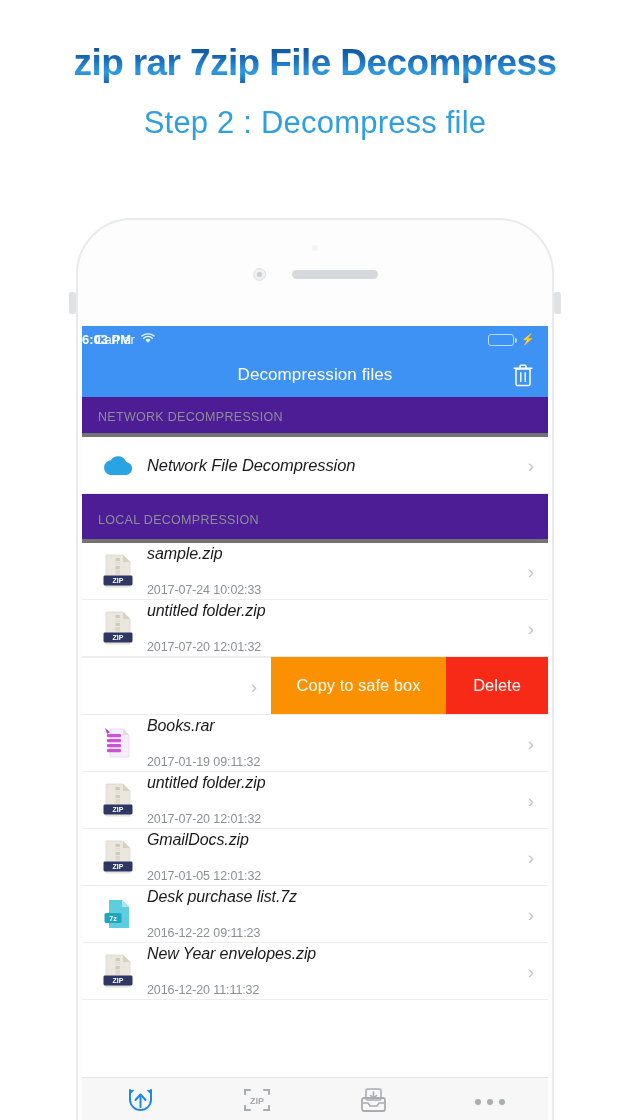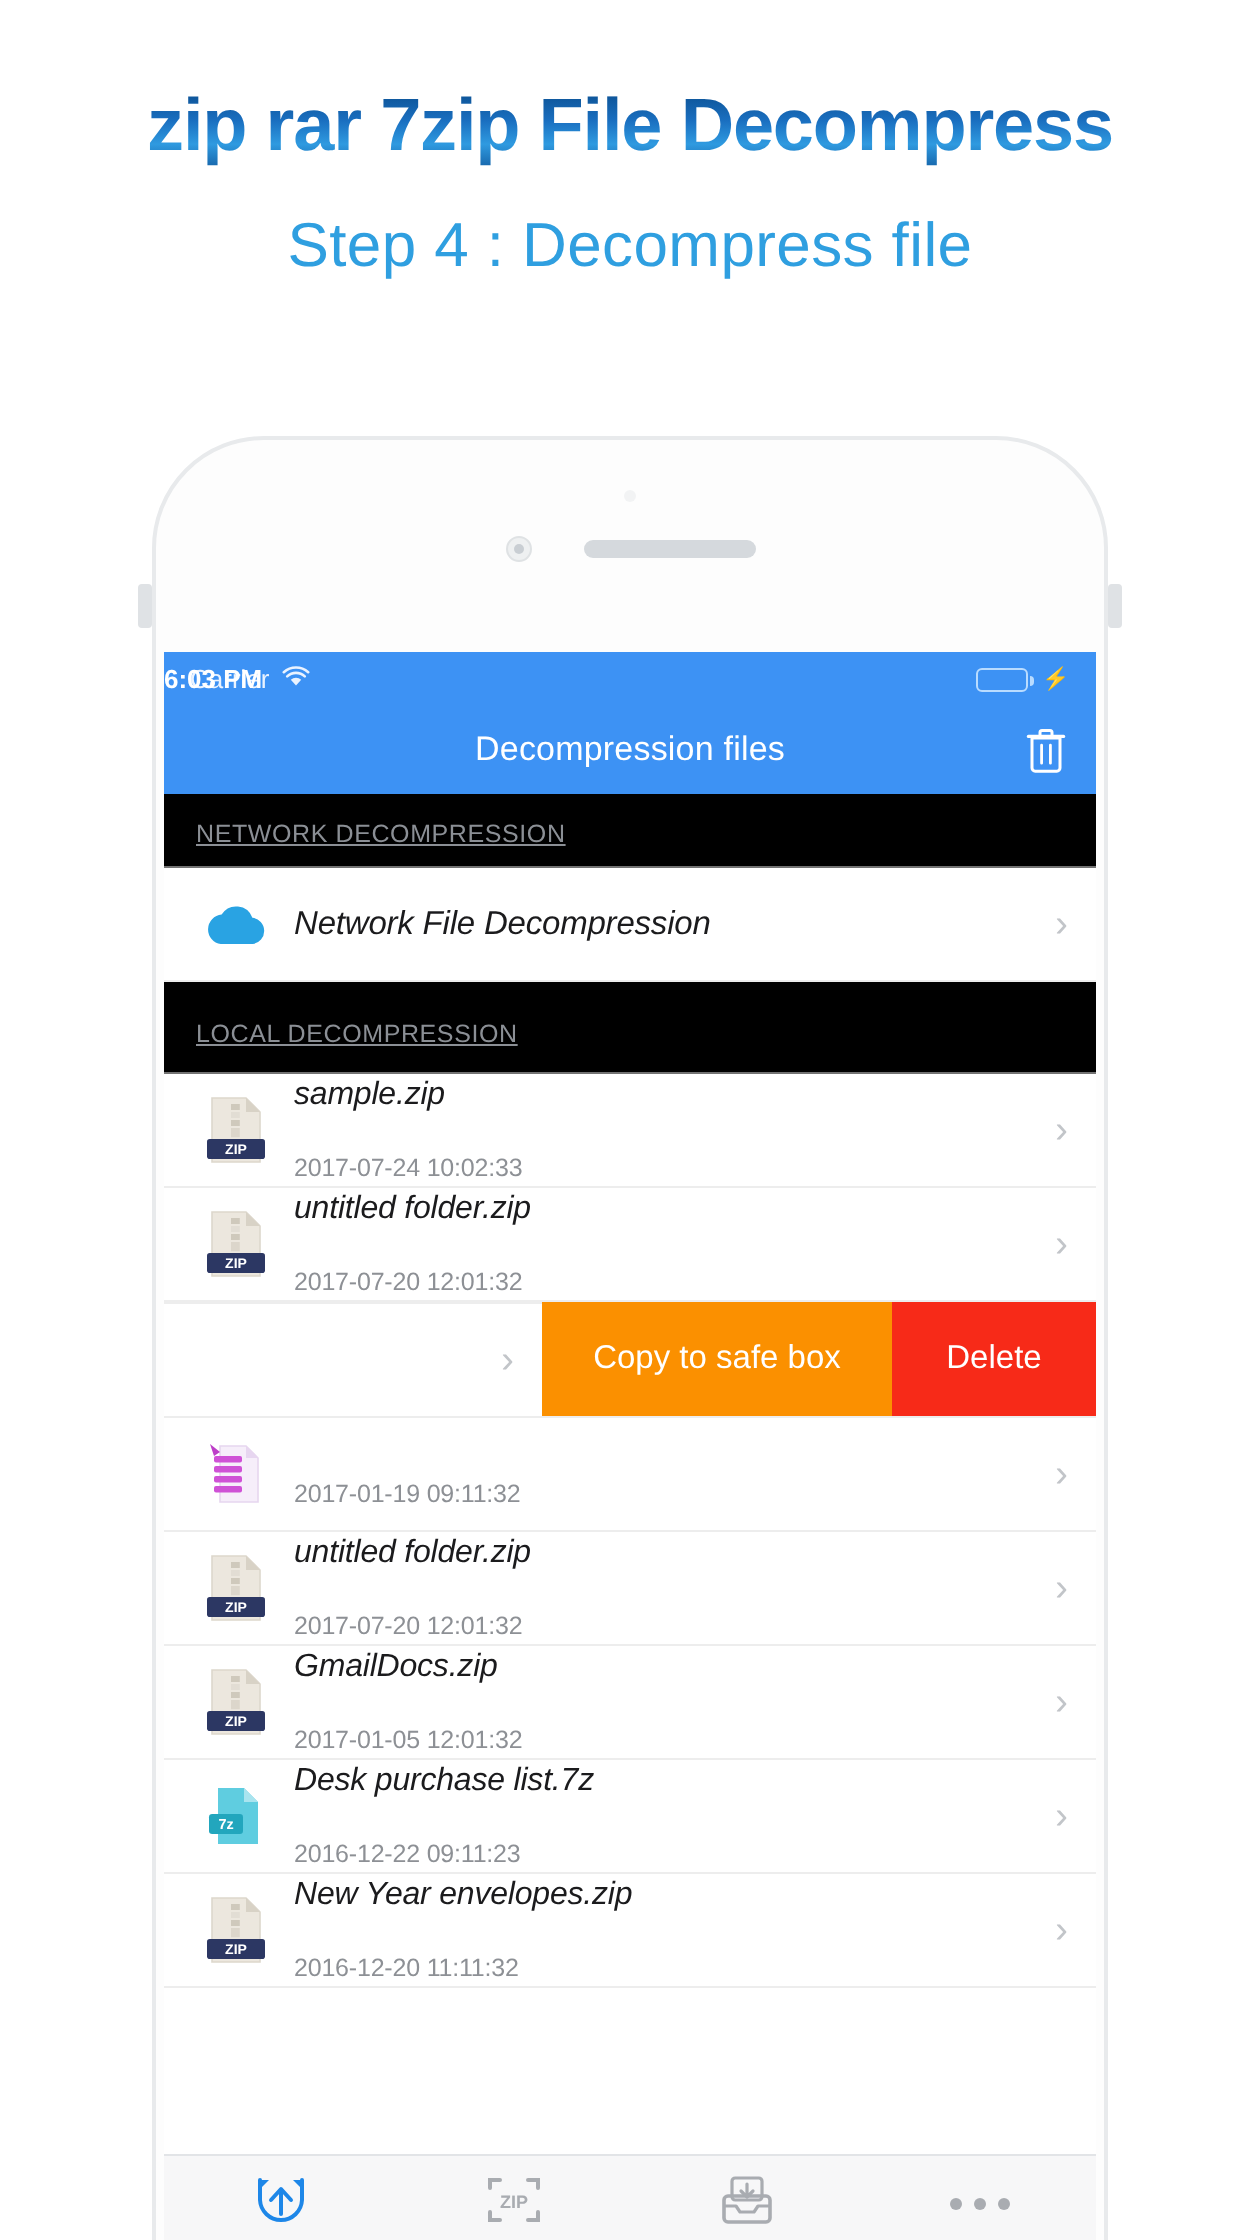--- a/index.html
+++ b/index.html
@@ -209,28 +209,27 @@
     cursor: pointer;
   }
 
   
   .list {
     flex: 1 1 auto;
     background: #ffffff;
     overflow: hidden;
   }
   .section-header {
-    background: #000000;
+    background: #4c1d95;
     color: #8b8f95;
     font-size: 12.5px;
     letter-spacing: 0.3px;
     padding: 13px 16px 9px 16px;
     box-sizing: border-box;
-    border-bottom: 1px solid #737373;
-    text-decoration: underline;
+    border-bottom: 4px solid #737373;
   }
   .section-header.tall { padding-top: 19px; padding-bottom: 12px; }
 
   .row {
     display: flex;
     align-items: center;
     background: #ffffff;
     padding: 0 14px 0 17px;
     height: 57px;
     box-sizing: border-box;
@@ -340,21 +339,21 @@
     background: #a9acb1;
     border-radius: 50%;
     display: block;
   }
 </style>
 </head>
 <body>
 
 <div class="promo">
   <div class="promo-title">zip rar 7zip File Decompress</div>
-  <div class="promo-sub">Step 4 : Decompress file</div>
+  <div class="promo-sub">Step 2 : Decompress file</div>
 </div>
 
 <div class="phone-wrap">
   <div class="phone-btn-left"></div>
   <div class="phone-btn-right"></div>
 
   <div class="phone-body">
     <div class="phone-sensor"></div>
     <div class="phone-top-row">
       <div class="phone-cam"></div>
@@ -467,20 +466,21 @@
               <path d="M7 3 h13 l6 6 v22 H7 Z" fill="#f6eefa" stroke="#e6d6ef" stroke-width="0.8"></path>
               <path d="M20 3 v6 h6 Z" fill="#e7d6f0"></path>
               <rect x="4" y="8" width="14" height="3.2" rx="1" fill="#cf52d6"></rect>
               <rect x="4" y="13" width="14" height="3.2" rx="1" fill="#cf52d6"></rect>
               <rect x="4" y="18" width="14" height="3.2" rx="1" fill="#cf52d6"></rect>
               <rect x="4" y="23" width="14" height="3.2" rx="1" fill="#cf52d6"></rect>
               <path d="M2 2 l5 4 l-3 2 Z" fill="#bd3fc8"></path>
             </svg>
           </div>
           <div class="row-text">
+            <div class="row-title">Books.rar</div>
             <div class="row-sub">2017-01-19 09:11:32</div>
           </div>
           <div class="chev">›</div>
         </div>
 
         <div class="row">
           <div class="row-icon">
             <svg width="30" height="36" viewBox="0 0 30 36">
               <path d="M3 2 h17 l7 7 v25 H3 Z" fill="#ece7de" stroke="#ddd7cc" stroke-width="0.8"></path>
               <path d="M20 2 v7 h7 Z" fill="#d8d2c6"></path>

